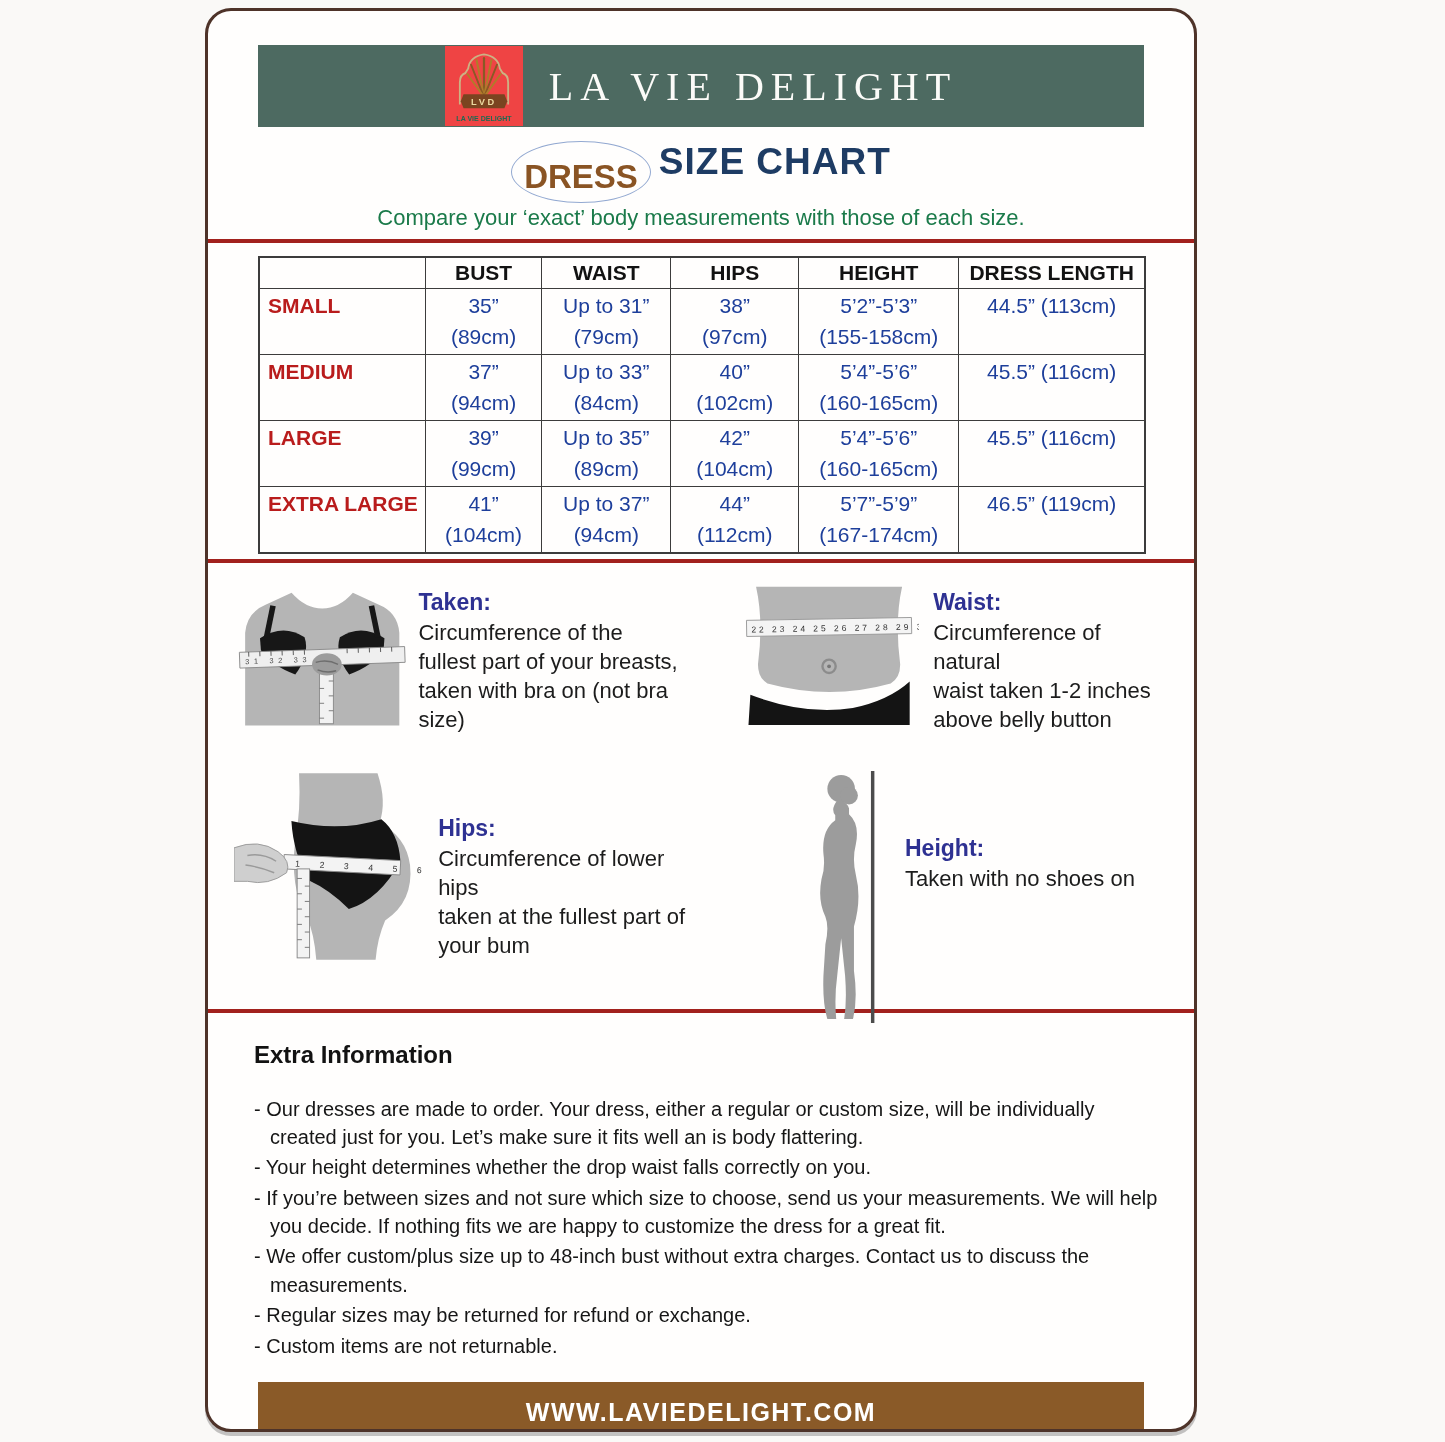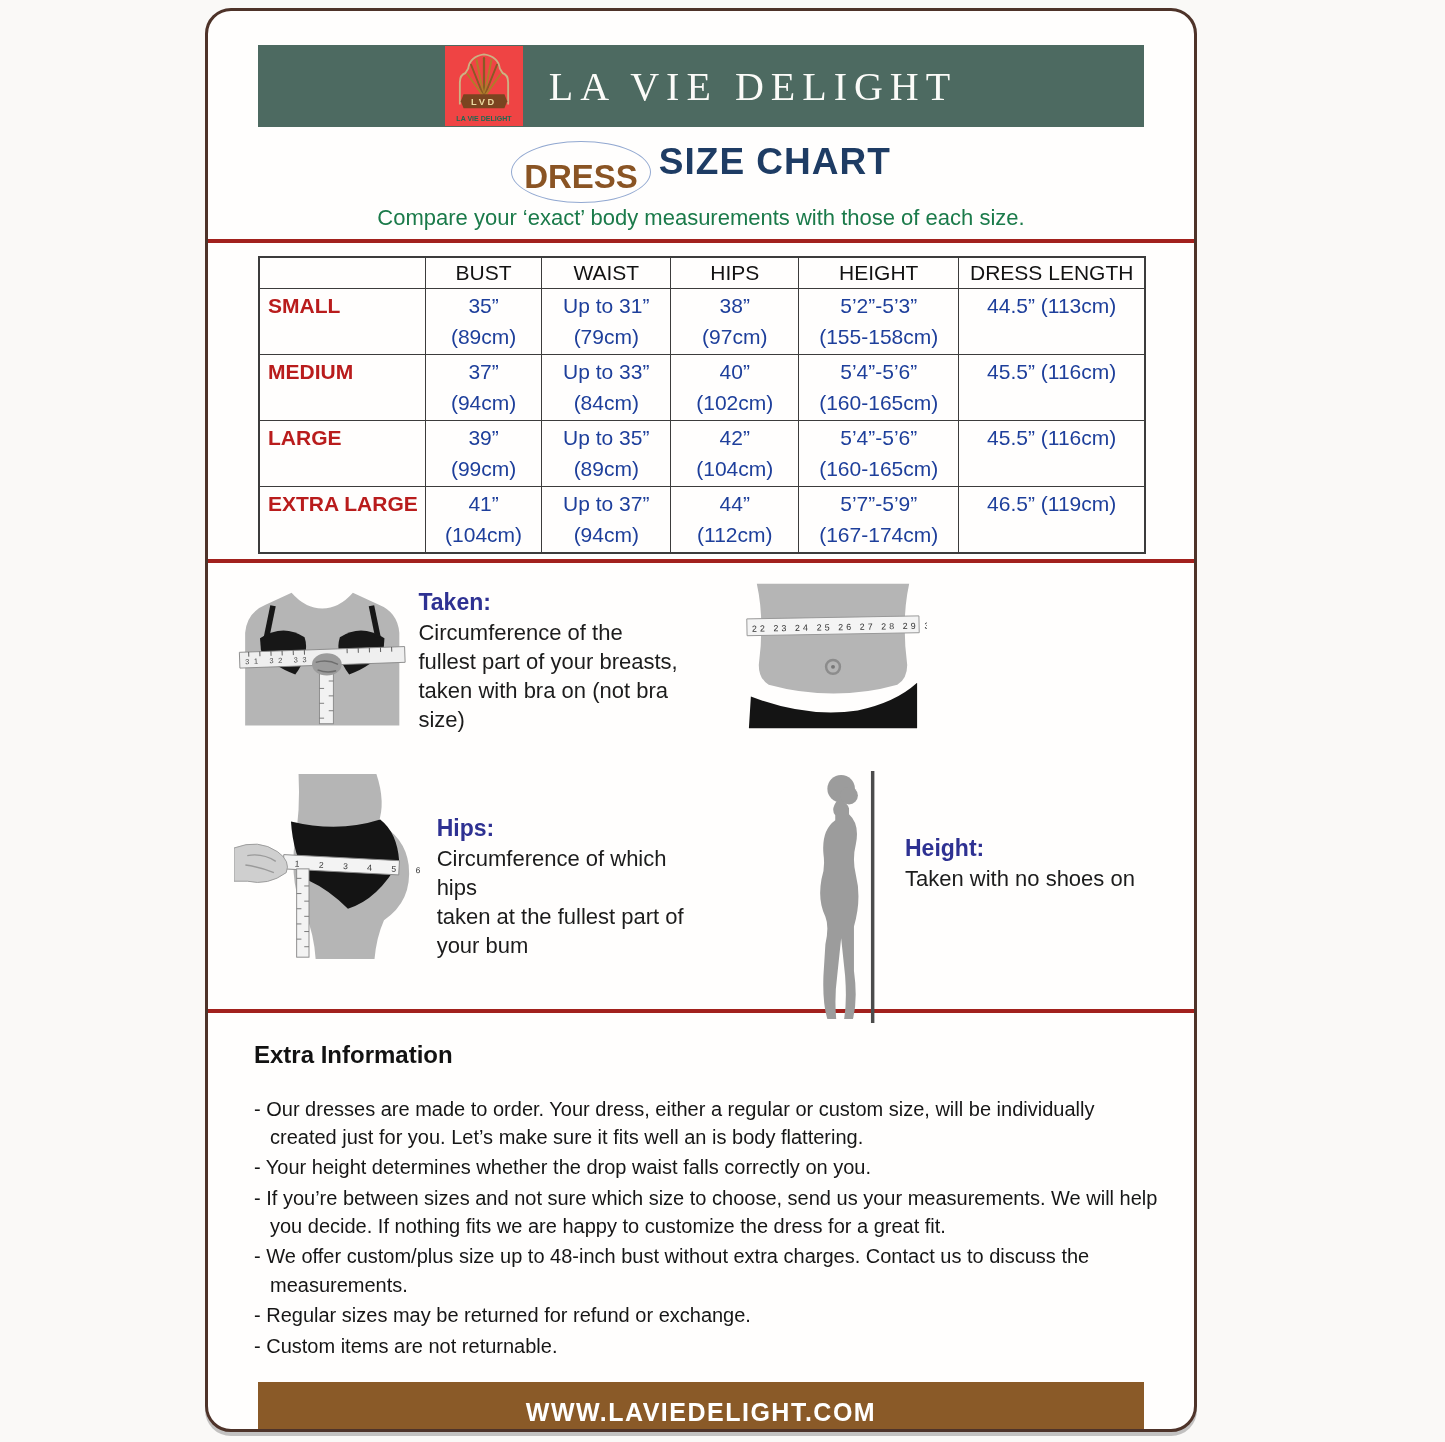--- a/index.html
+++ b/index.html
@@ -57,21 +57,21 @@
   .rule { height:4px; background:#a2211d; }
   .rule-1 { margin-top:8px; }
   
   .size-table-wrap { padding:13px 48px 5px 50px; }
   table.size-table {
     width:100%; border-collapse:collapse; table-layout:fixed;
     border:2px solid #3c3c3c;
   }
   table.size-table th, table.size-table td { border:1px solid #3c3c3c; }
   table.size-table th {
-    font-size:21px; font-weight:normal; color:#121212;
+    font-size:21px; font-weight:bold; color:#121212;
     height:31px; text-align:center; padding:0;
   }
   td.row-label {
     font-size:21px; font-weight:bold; color:#b91c1c;
     text-align:left; vertical-align:top; padding:5px 0 0 8px;
     height:64px;
   }
   td.val {
     font-size:21px; color:#1e3f9b;
     text-align:center; vertical-align:top;
@@ -255,38 +255,44 @@
       <svg width="188" height="150" viewBox="0 0 190 150">
         <path d="M18,4 L172,4 Q164,40 170,86 Q170,100 160,106 Q96,124 30,106 Q20,100 20,86 Q26,40 18,4 Z" fill="#b5b5b5"></path>
         <path d="M10,150 L12,118 Q70,140 120,132 Q158,124 180,104 L180,150 Z" fill="#141414"></path>
         <g transform="rotate(-1 95 46)">
           <rect x="8" y="38" width="174" height="17" fill="#f4f4f4" stroke="#999"></rect>
           <text x="13" y="51" font-size="9" fill="#333" letter-spacing="3.1">22 23 24 25 26 27 28 29 30 31 32</text>
         </g>
         <circle cx="95" cy="88" r="7" fill="none" stroke="#8c8c8c" stroke-width="2.5"></circle>
         <circle cx="95" cy="88" r="2" fill="#777"></circle>
       </svg>
+      <div class="desc">
+        <h3>Waist:</h3>
+        <p>Circumference of natural
+waist taken 1-2 inches
+above belly button</p>
+      </div>
     </div>
 
     <div class="m-block m-hips">
       <svg width="205" height="195" viewBox="0 0 205 195">
         <path d="M68,0 L150,0 Q160,30 152,52 Q180,66 184,96 Q188,134 158,154 Q150,172 148,195 L86,195 Q84,168 76,150 Q58,120 64,70 Q70,40 68,0 Z" fill="#b5b5b5"></path>
         <path d="M60,50 Q110,62 154,48 Q172,62 174,92 Q152,132 120,142 Q100,122 78,112 Q62,84 60,50 Z" fill="#141414"></path>
         <g transform="rotate(3 110 95)">
           <rect x="52" y="88" width="122" height="15" fill="#f3f3f3" stroke="#8a8a8a"></rect>
           <text x="64" y="100" font-size="9" fill="#333" letter-spacing="9">1 2 3 4 5 6</text>
         </g>
         <rect x="66" y="100" width="13" height="93" fill="#f3f3f3" stroke="#8a8a8a"></rect>
         <path d="M66,110 h5 M74,118 h5 M66,126 h5 M74,134 h5 M66,142 h5 M74,150 h5 M66,158 h5 M74,166 h5 M66,174 h5 M74,182 h5" stroke="#777" stroke-width="1"></path>
         <path d="M0,78 Q26,68 46,82 Q60,92 55,104 Q36,118 14,113 L0,113 Z" fill="#cfcfcf" stroke="#9a9a9a"></path>
         <path d="M14,86 q16,-3 30,6 M12,96 q16,2 30,8" stroke="#9a9a9a" stroke-width="1.5" fill="none"></path>
       </svg>
       <div class="desc">
         <h3>Hips:</h3>
-        <p>Circumference of which hips
+        <p>Circumference of lower hips
 taken at the fullest part of
 your bum</p>
       </div>
     </div>
 
     <div class="m-block m-height">
       <svg width="80" height="258" viewBox="0 0 80 262">
         <line x1="62" y1="2" x2="62" y2="258" stroke="#4c4c4c" stroke-width="3.5"></line>
         <circle cx="30" cy="20" r="14" fill="#9c9c9c"></circle>
         <circle cx="38" cy="27" r="9" fill="#9c9c9c"></circle>

